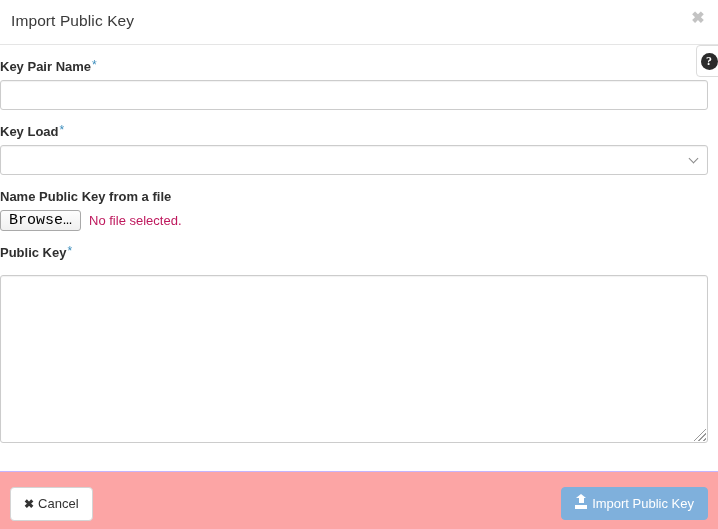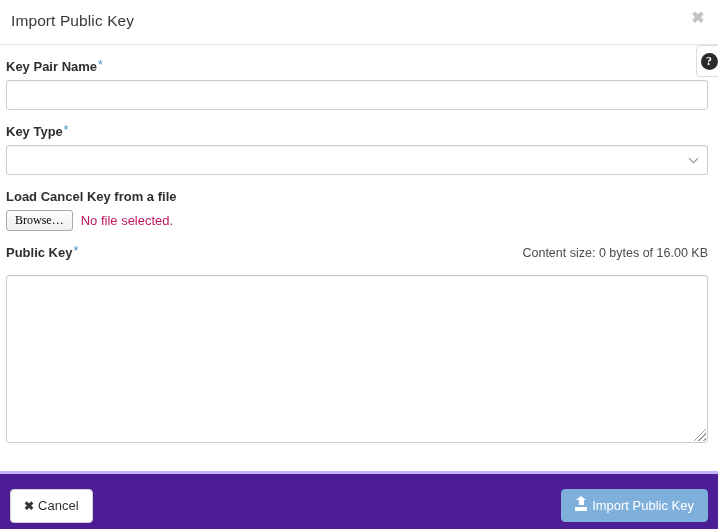--- a/index.html
+++ b/index.html
@@ -85,21 +85,21 @@
     font-size: 12px;
     font-weight: bold;
     line-height: 17px;
     text-align: center;
     font-family: "Liberation Serif", serif;
   }
 
   
   .modal-body {
     flex: 1;
-    padding: 14px 10px 0 6px;
+    padding: 14px 10px 0 0;
     box-sizing: border-box;
     position: relative;
   }
 
   .form-group { margin-bottom: 14px; }
 
   label.ctrl-label {
     display: block;
     font-weight: bold;
     font-size: 13px;
@@ -156,22 +156,22 @@
     transform: rotate(45deg);
   }
 
   
   .file-row {
     display: flex;
     align-items: center;
     margin-top: 2px;
   }
   .browse-btn {
-    font-family: Liberation Serif, serif;
-    font-size: 12px;
+    font-family: Liberation Mono, monospace;
+    font-size: 15px;
     color: #000000;
     background: linear-gradient(#fdfdfd, #f0f0f0);
     border: 1px solid #a9a9a9;
     border-radius: 3px;
     padding: 2px 8px;
     line-height: 15px;
     cursor: pointer;
   }
   .file-status {
     margin-left: 8px;
@@ -210,24 +210,24 @@
     background:
       linear-gradient(135deg, transparent 0 46%, #9a9a9a 46% 54%, transparent 54% 100%) no-repeat,
       linear-gradient(135deg, transparent 0 66%, #9a9a9a 66% 74%, transparent 74% 100%) no-repeat,
       linear-gradient(135deg, transparent 0 86%, #9a9a9a 86% 94%, transparent 94% 100%) no-repeat;
   }
 
   
   .modal-footer {
     height: 58px;
     min-height: 58px;
-    border-top: 3px solid #c4b5fd;
-    box-sizing: border-box;
-    position: relative;
-    background: #4c1d95;
+    border-top: 1px solid #c4b5fd;
+    box-sizing: border-box;
+    position: relative;
+    background: #fca5a5;
   }
   .btn {
     font-family: "Liberation Sans", sans-serif;
     font-size: 13px;
     border-radius: 4px;
     padding: 7px 13px;
     line-height: 17px;
     cursor: pointer;
     box-sizing: border-box;
     white-space: nowrap;
@@ -304,44 +304,43 @@
 
     <div class="form-group">
       <label class="ctrl-label">
         <span>Key Pair Name</span><span class="req">*</span>
       </label>
       <input class="form-control" type="text" value="" style="">
     </div>
 
     <div class="form-group">
       <label class="ctrl-label">
-        <span>Key Type</span><span class="req">*</span>
+        <span>Key Load</span><span class="req">*</span>
       </label>
       <div class="select-wrap">
         <select class="form-control">
           <option></option>
         </select>
         <span class="chev"></span>
       </div>
     </div>
 
     <div class="form-group">
-      <label class="ctrl-label">Load Cancel Key from a file</label>
+      <label class="ctrl-label">Name Public Key from a file</label>
       <div class="file-row">
         <button class="browse-btn" type="button">Browse…</button>
         <span class="file-status">No file selected.</span>
       </div>
     </div>
 
     <div class="form-group">
       <div class="pk-head">
         <label class="ctrl-label">
           <span>Public Key</span><span class="req">*</span>
         </label>
-        <span class="content-size">Content size: 0 bytes of 16.00 KB</span>
       </div>
       <div class="ta-wrap">
         <textarea class="form-control" style=""></textarea>
         <span class="ta-grip"></span>
       </div>
     </div>
 
   </div>
 
   <div class="modal-footer">

